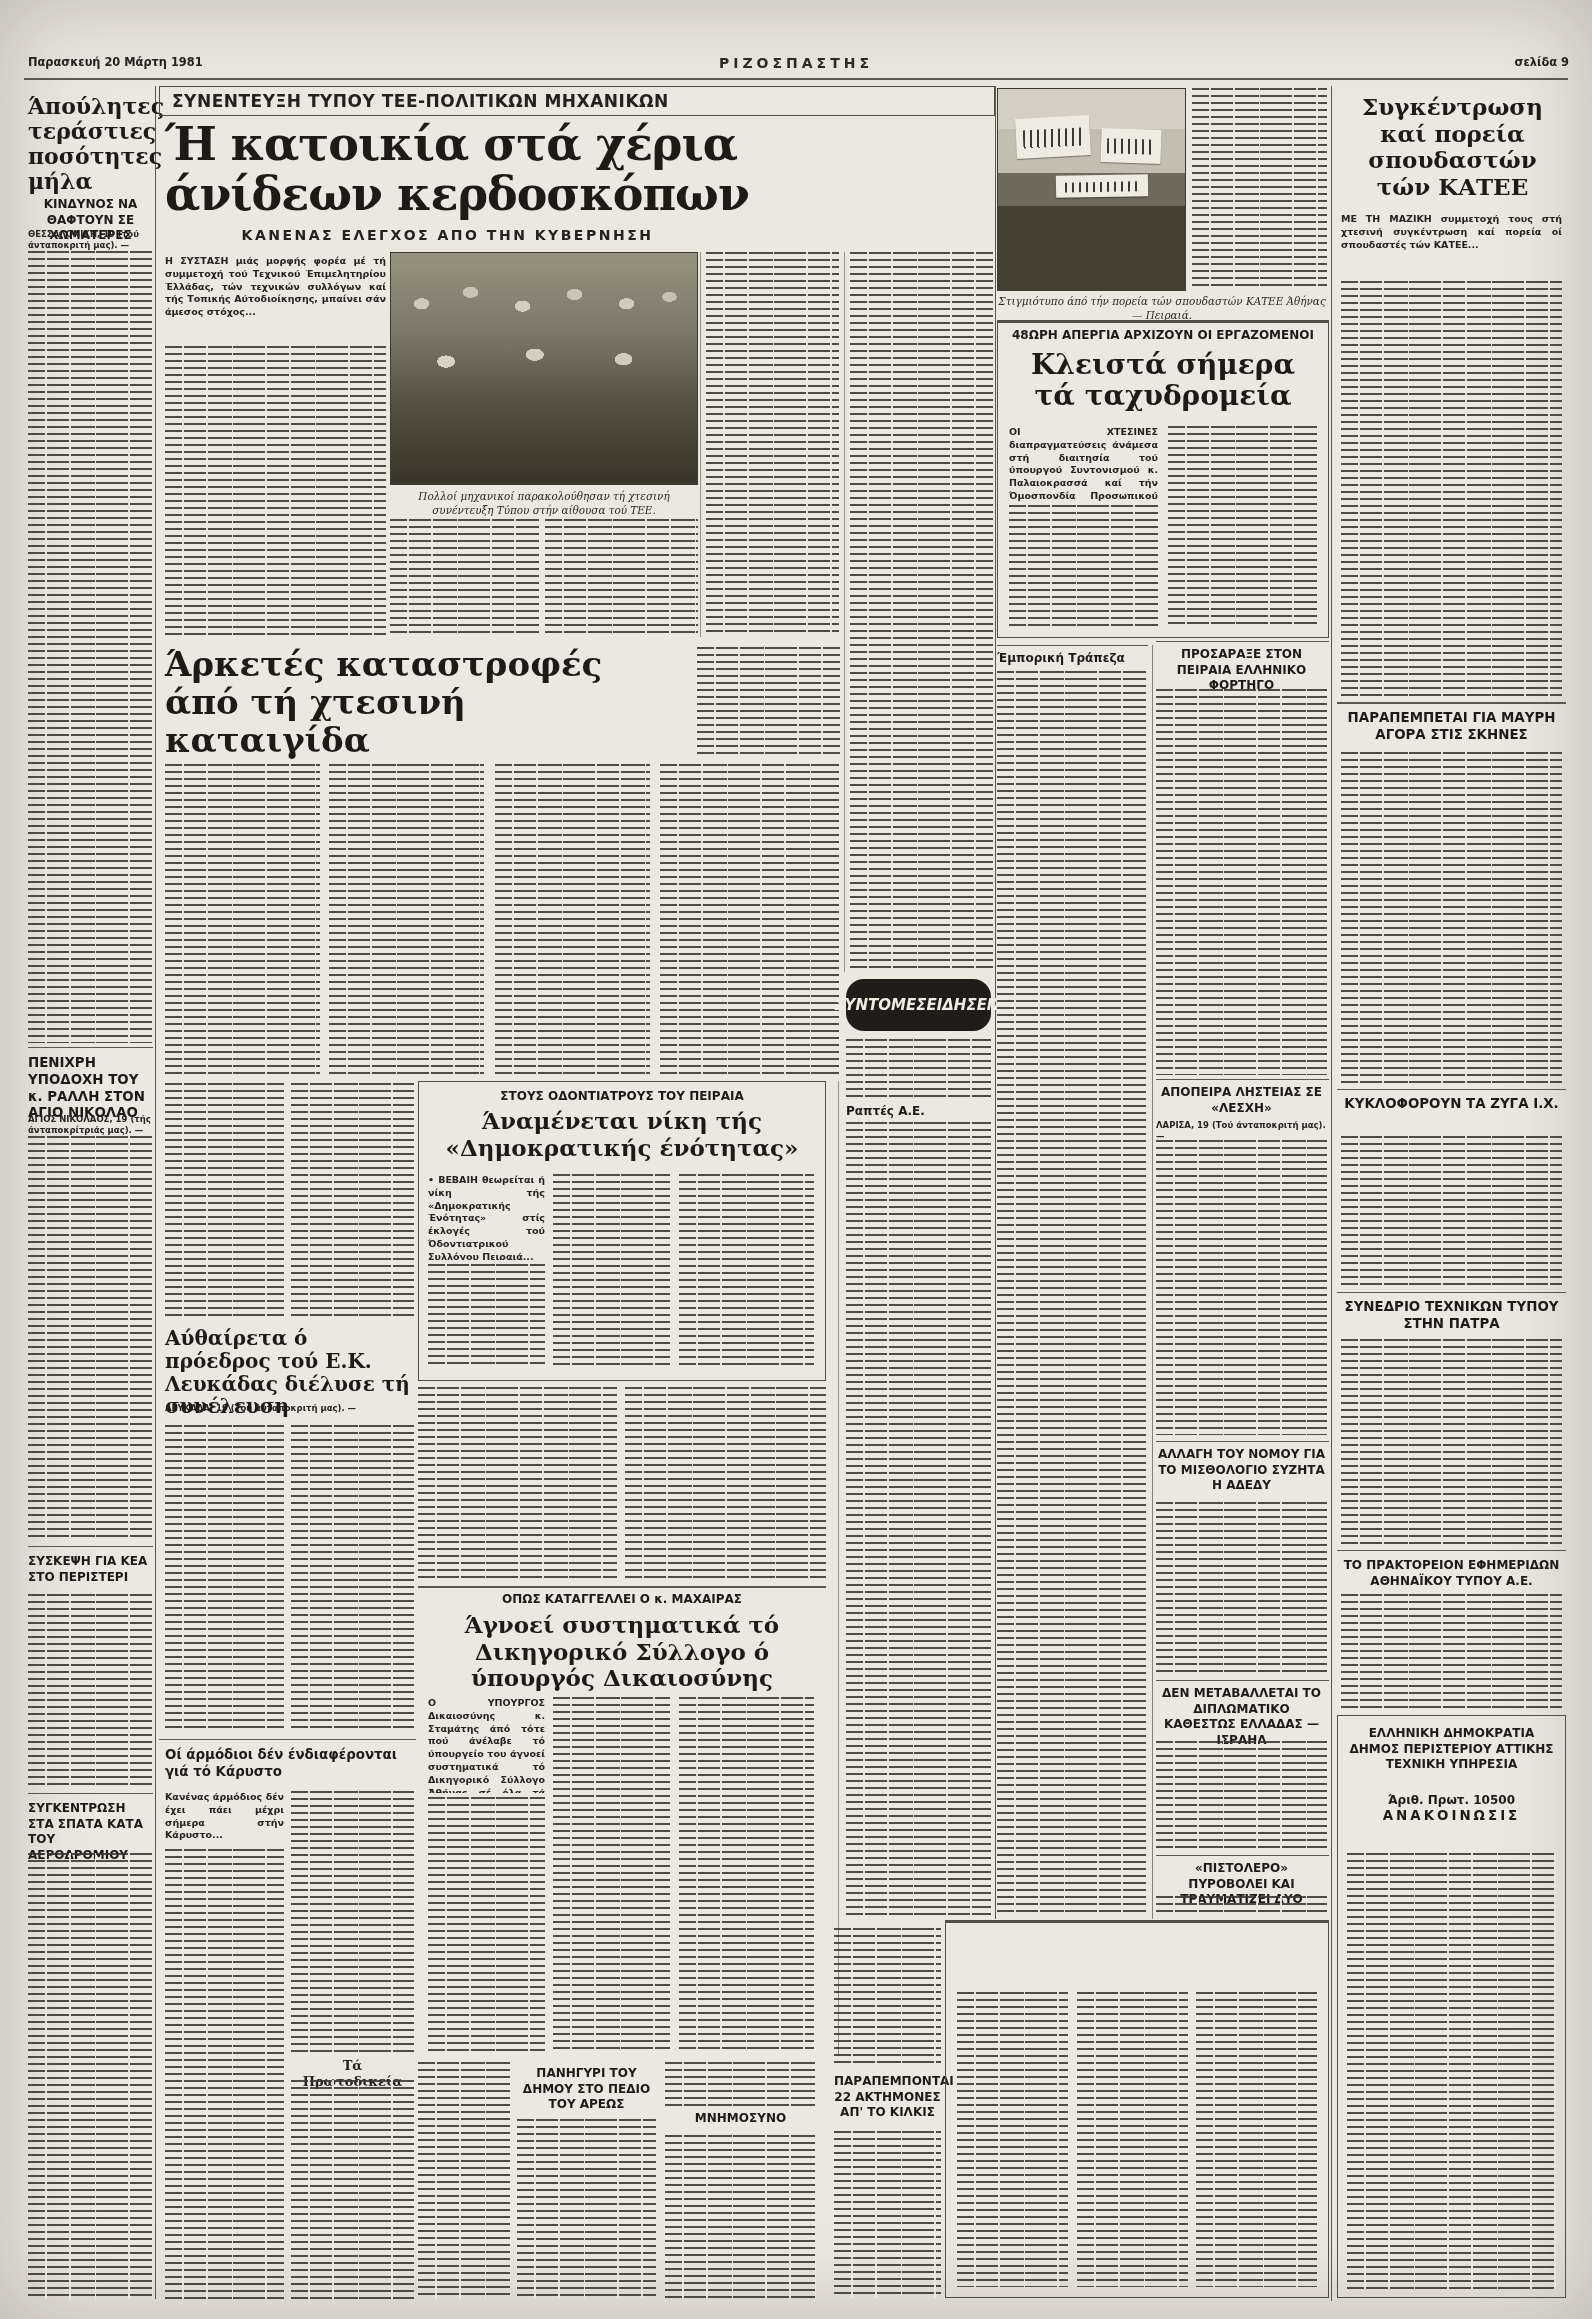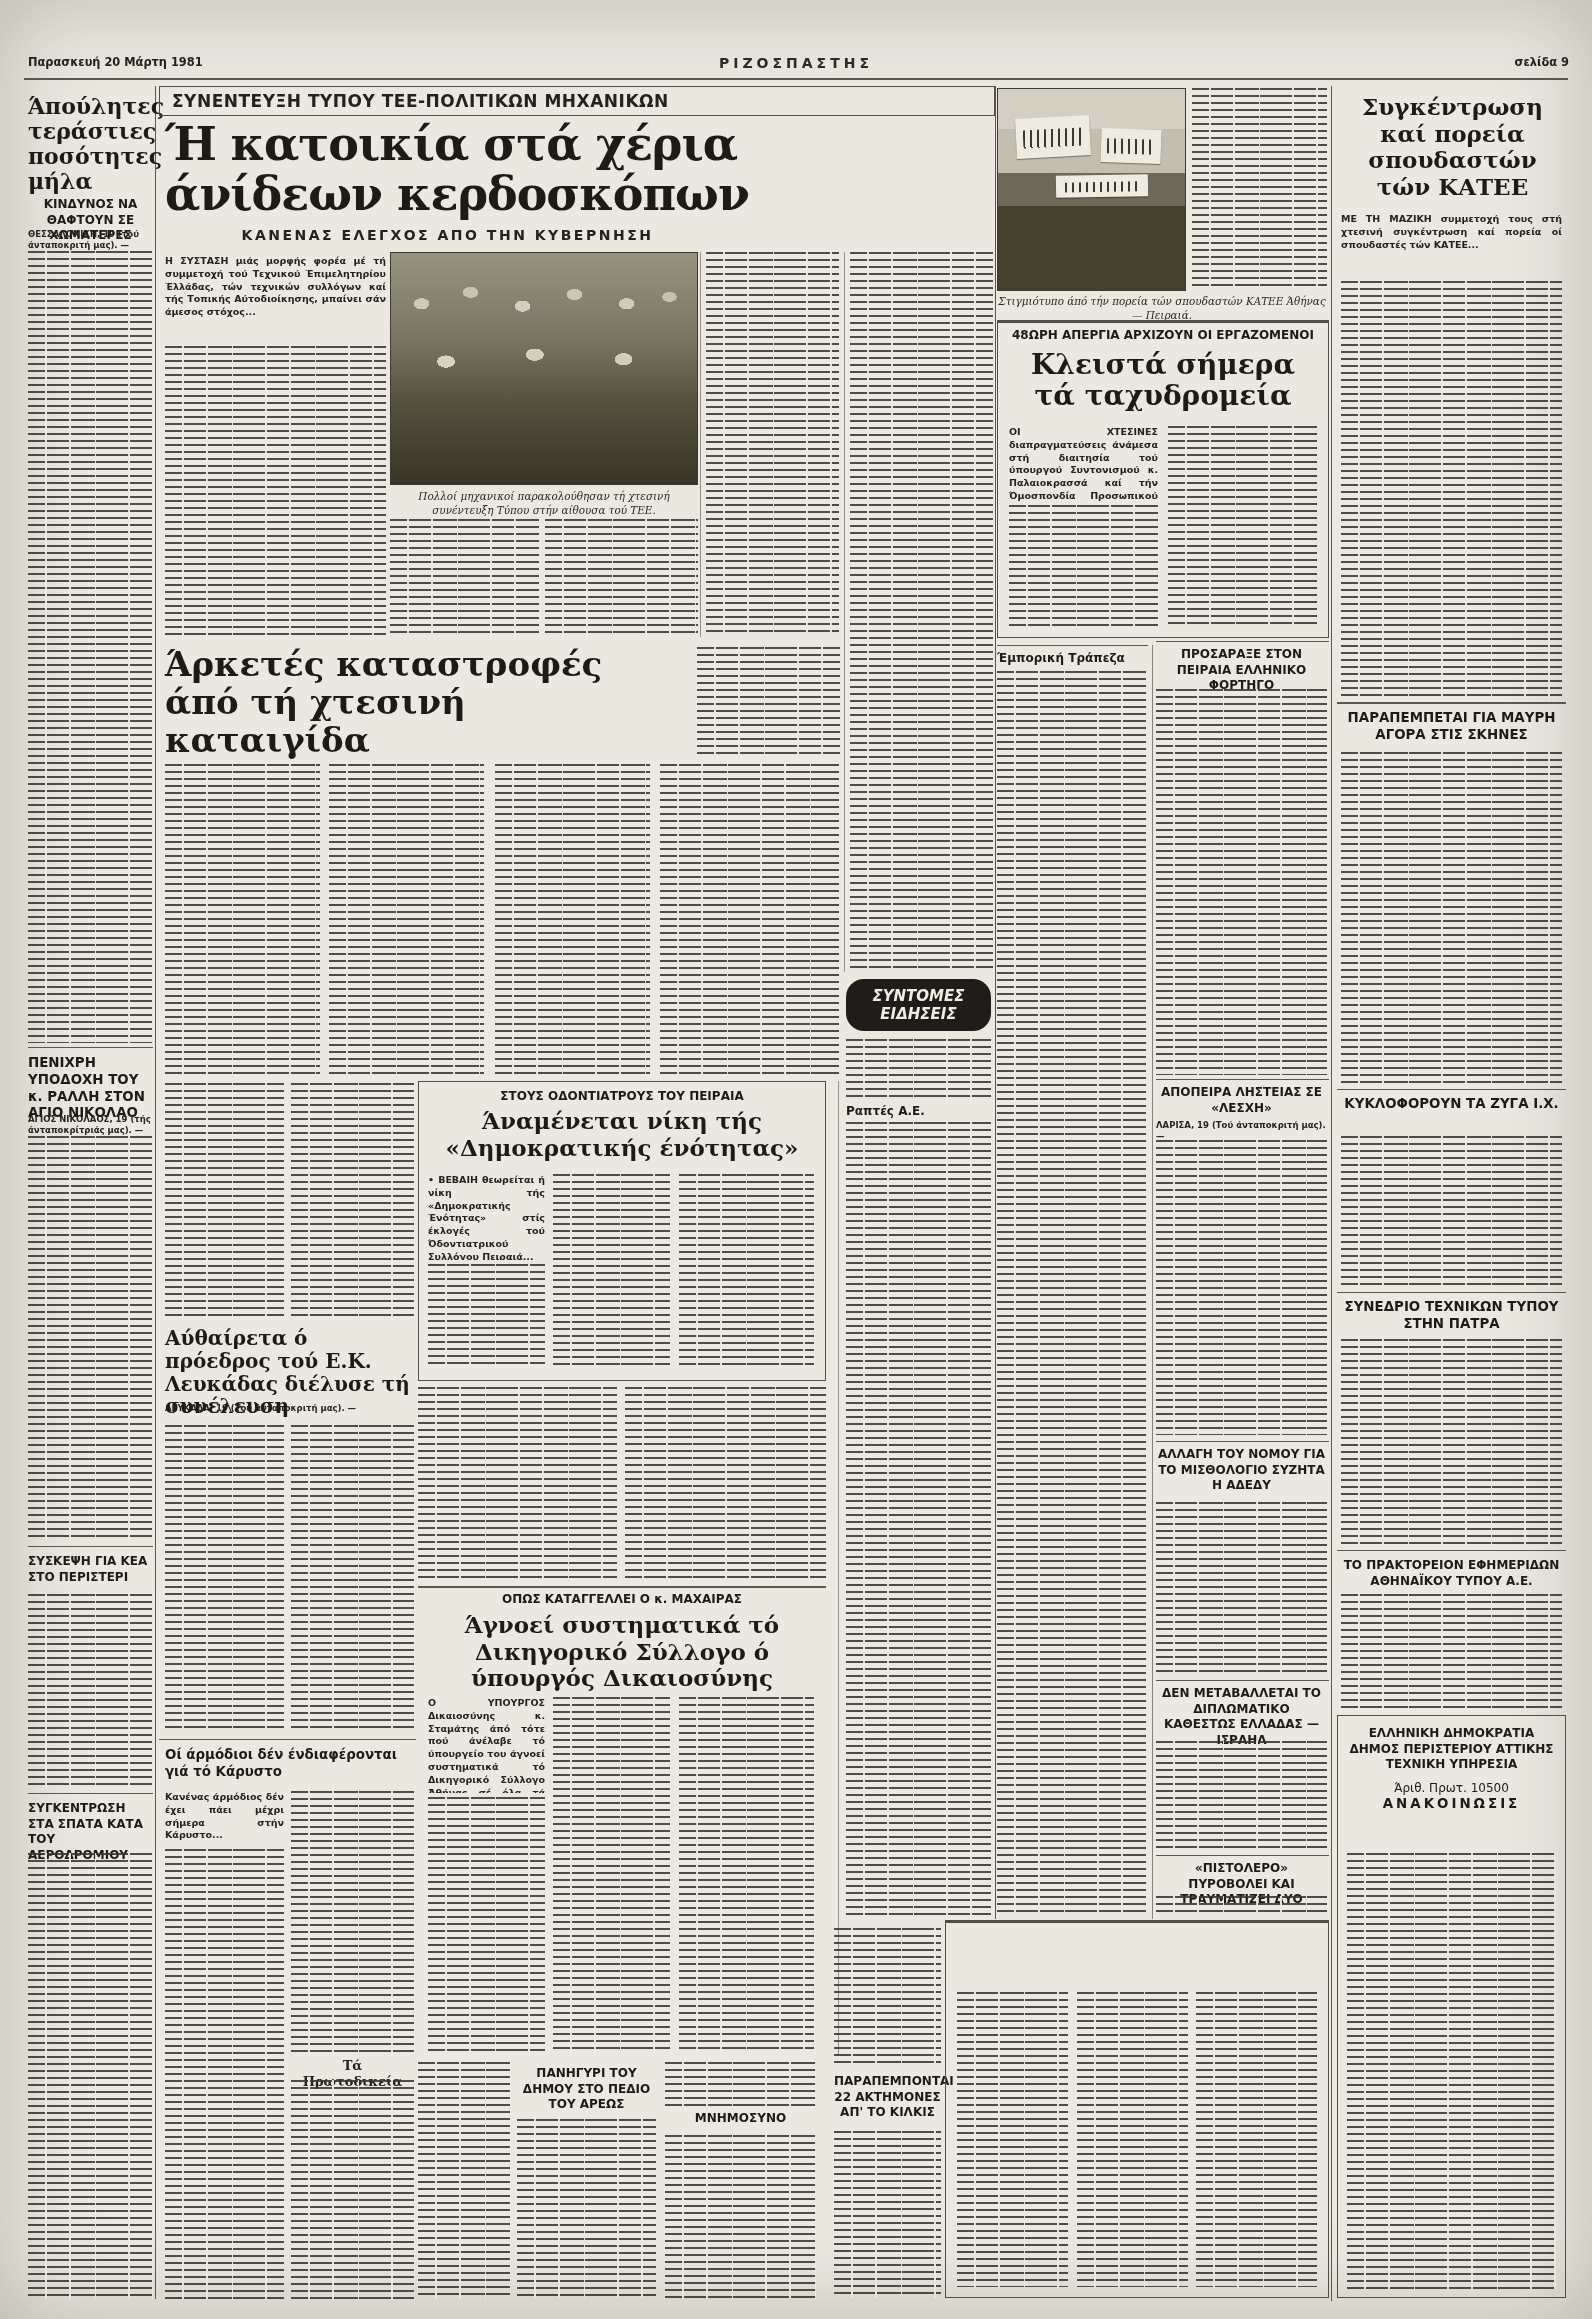--- a/index.html
+++ b/index.html
@@ -39,21 +39,21 @@
       rgba(235,232,224,.95) 67px, rgba(235,232,224,.95) 68px,
       rgba(235,232,224,0) 68px, rgba(235,232,224,0) 83px),
     repeating-linear-gradient(180deg,
       rgba(56,54,47,.88) 0px, rgba(56,54,47,.88) 2.4px,
       rgba(0,0,0,0) 2.4px, rgba(0,0,0,0) 7px)}
   .vr{position:absolute;width:1px;background:#5a574d}
   .hrule{position:absolute;height:1px;background:#5a574d}
   .box{border:1px solid #514e45}
   .badge{background:#1e1d19;color:#efece2;border-radius:18px;
          font:700 italic 15px/1.2 "DejaVu Sans","Liberation Sans",sans-serif;
-         display:flex;flex-direction:column;align-items:center;justify-content:center}
+         display:flex;flex-direction:row;align-items:center;justify-content:center}
   .photo1{border:1px solid #3c3a33;background:
     radial-gradient(14px 10px at 10% 22%, #cfc9ba 0 55%, transparent 56%),
     radial-gradient(14px 10px at 26% 17%, #c8c2b3 0 55%, transparent 56%),
     radial-gradient(14px 10px at 43% 23%, #d4cec0 0 55%, transparent 56%),
     radial-gradient(14px 10px at 60% 18%, #ccc6b7 0 55%, transparent 56%),
     radial-gradient(14px 10px at 77% 22%, #d1cbbc 0 55%, transparent 56%),
     radial-gradient(13px 9px  at 91% 19%, #c6c0b1 0 55%, transparent 56%),
     radial-gradient(16px 11px at 18% 47%, #d8d2c3 0 55%, transparent 56%),
     radial-gradient(16px 11px at 47% 44%, #d5cfc0 0 55%, transparent 56%),
     radial-gradient(16px 11px at 76% 46%, #d2ccbd 0 55%, transparent 56%),
@@ -239,19 +239,19 @@
   <div class="a txt" style="left:1341px;top:1339px;width:221px;height:207px"></div>
 
   <div class="hrule" style="left:1337px;top:1550px;width:229px"></div>
   <h3 class="a hs2 ctr" style="left:1341px;top:1558px;width:221px">ΤΟ ΠΡΑΚΤΟΡΕΙΟΝ ΕΦΗΜΕΡΙΔΩΝ ΑΘΗΝΑΪΚΟΥ ΤΥΠΟΥ Α.Ε.</h3>
   <div class="a txt" style="left:1341px;top:1594px;width:221px;height:115px"></div>
 
   <div class="a box" style="left:1337px;top:1715px;width:229px;height:583px">
     <div class="hs2 ctr" style="margin-top:10px">ΕΛΛΗΝΙΚΗ ΔΗΜΟΚΡΑΤΙΑ</div>
     <div class="hs2 ctr">ΔΗΜΟΣ ΠΕΡΙΣΤΕΡΙΟΥ ΑΤΤΙΚΗΣ</div>
     <div class="hs2 ctr">ΤΕΧΝΙΚΗ ΥΠΗΡΕΣΙΑ</div>
-    <div class="hs2 ctr" style="margin-top:8px;font-weight:400">Άριθ. Πρωτ. 10500</div>
+    <div class="hs2 ctr" style="margin-top:20px;font-weight:700">Άριθ. Πρωτ. 10500</div>
     <div class="hs ctr" style="margin-top:0;letter-spacing:3px">ΑΝΑΚΟΙΝΩΣΙΣ</div>
   </div>
   <div class="a txt" style="left:1347px;top:1853px;width:209px;height:436px"></div>
 
 </div>
 
 
 </body></html>

